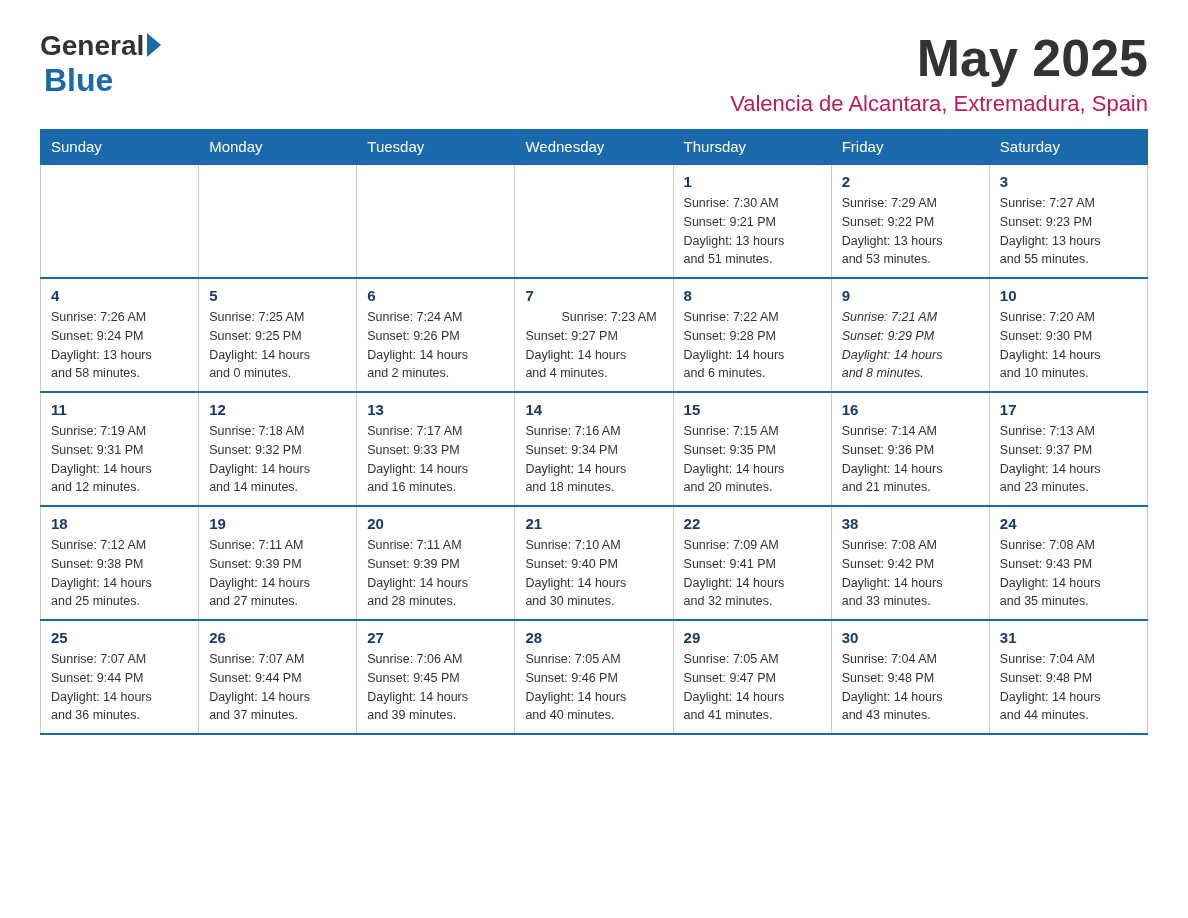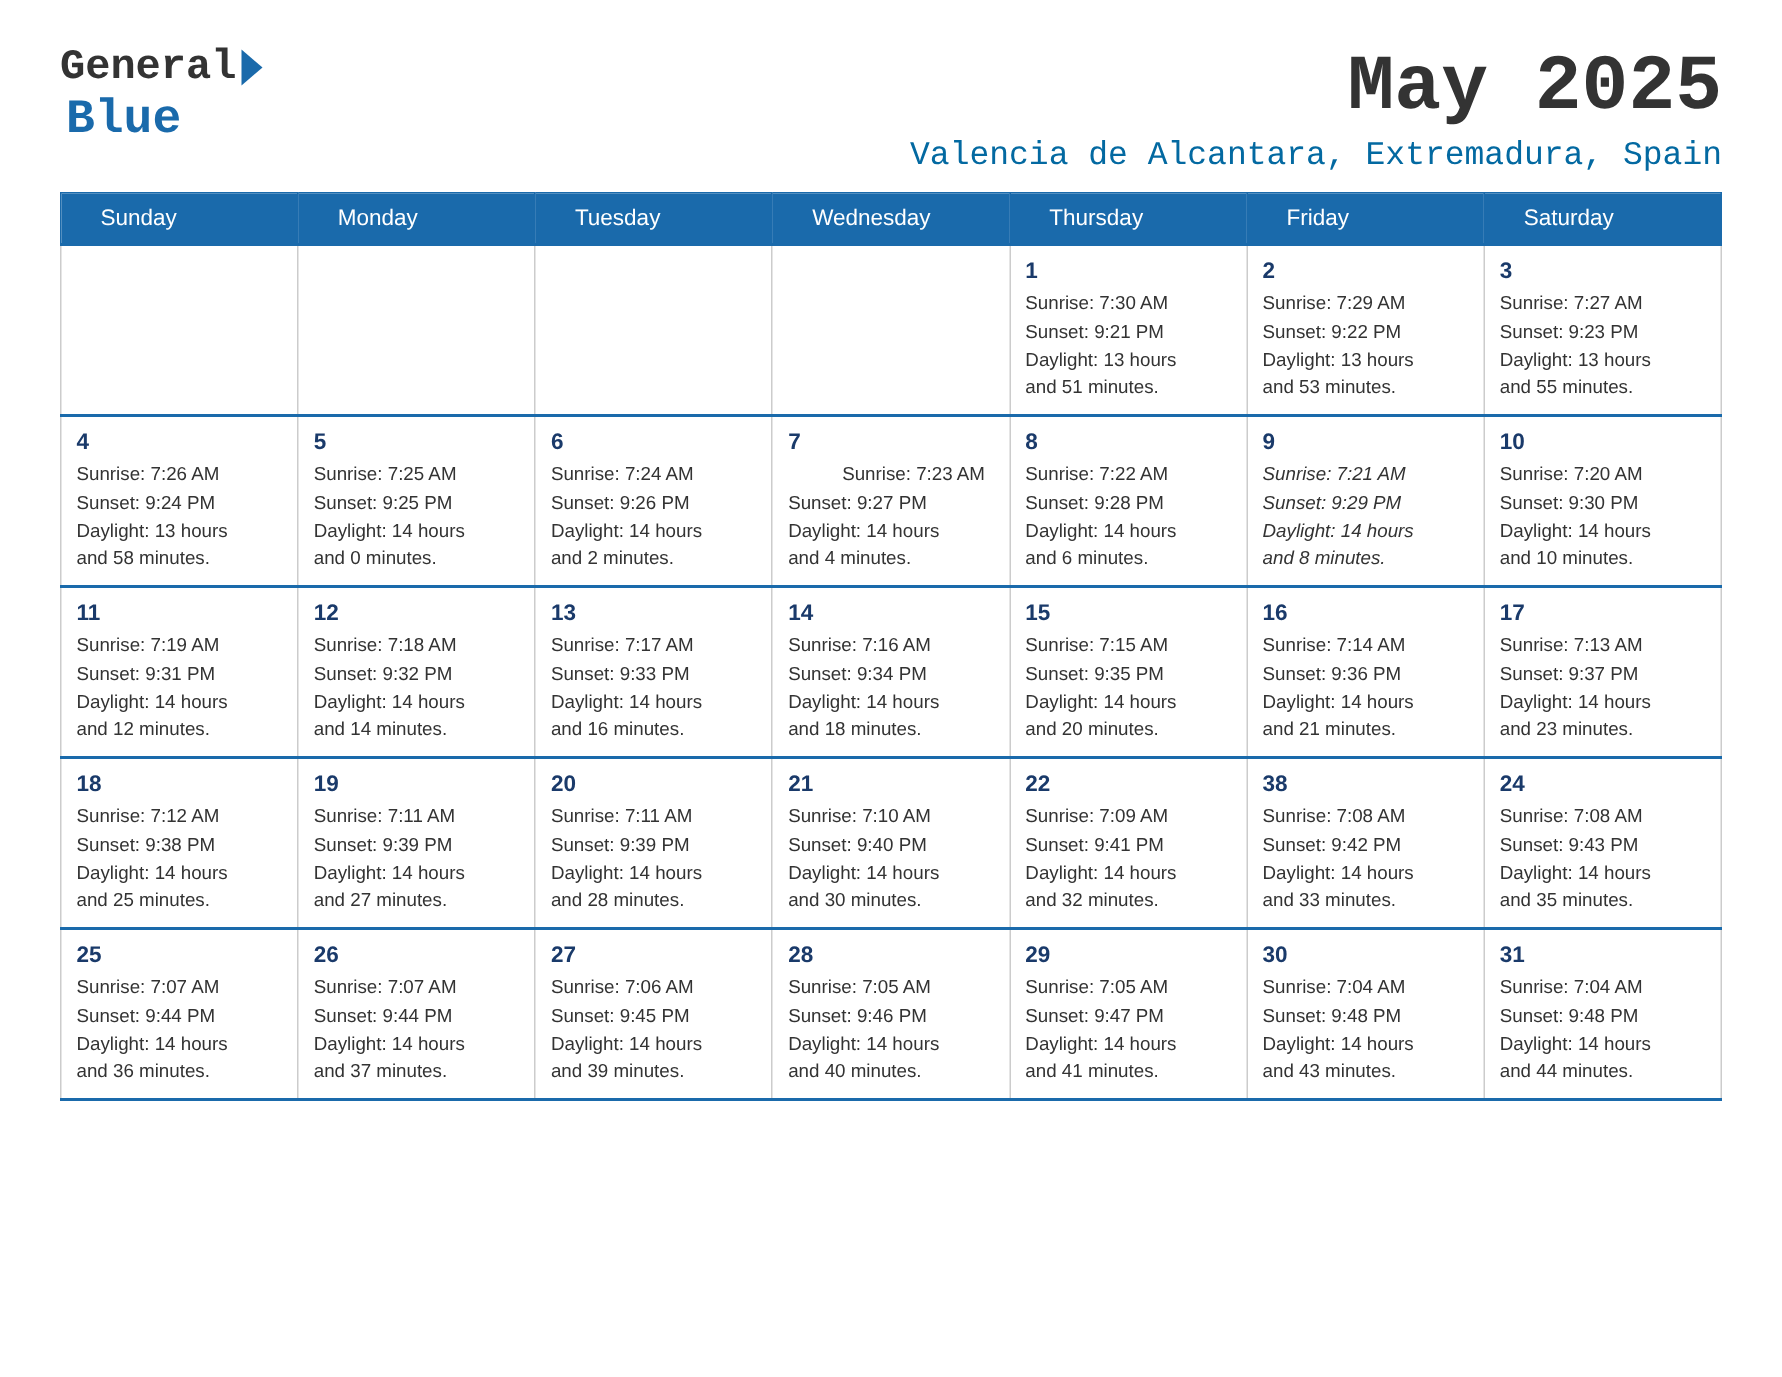--- a/index.html
+++ b/index.html
@@ -8,21 +8,20 @@
       font-family: Arial, sans-serif;
       padding: 30px 40px;
       width: 1188px;
       min-height: 918px;
     }
     .header {
       display: flex;
       justify-content: space-between;
       align-items: flex-start;
       margin-bottom: 10px;
-      font-family: Liberation Mono, monospace;
     }
     .logo {
       display: flex;
       flex-direction: column;
       align-items: flex-start;
     }
     .logo-text {
       display: flex;
       align-items: center;
       font-size: 28px;
@@ -42,32 +41,32 @@
     .logo-blue { color: #1a6aab; font-size: 32px; font-weight: bold; margin-left: 2px; }
     .title-section { text-align: right; }
     .month-title {
       font-size: 52px;
       font-weight: bold;
       color: #333;
       line-height: 1.1;
     }
     .location-title {
       font-size: 22px;
-      color: #0369a1;
+      color: #be185d;
       margin-top: 4px;
     }
     .calendar {
       width: 100%;
       border-collapse: collapse;
       margin-top: 12px;
     }
     .calendar th {
       background-color: #1a6aab;
       color: #fff;
-      padding: 8px 26px;
+      padding: 8px 10px;
       font-size: 15px;
       font-weight: normal;
       text-align: left;
       border: 1px solid #1a6aab;
     }
     .calendar td {
       vertical-align: top;
       padding: 8px 10px;
       font-size: 13px;
       color: #333;

